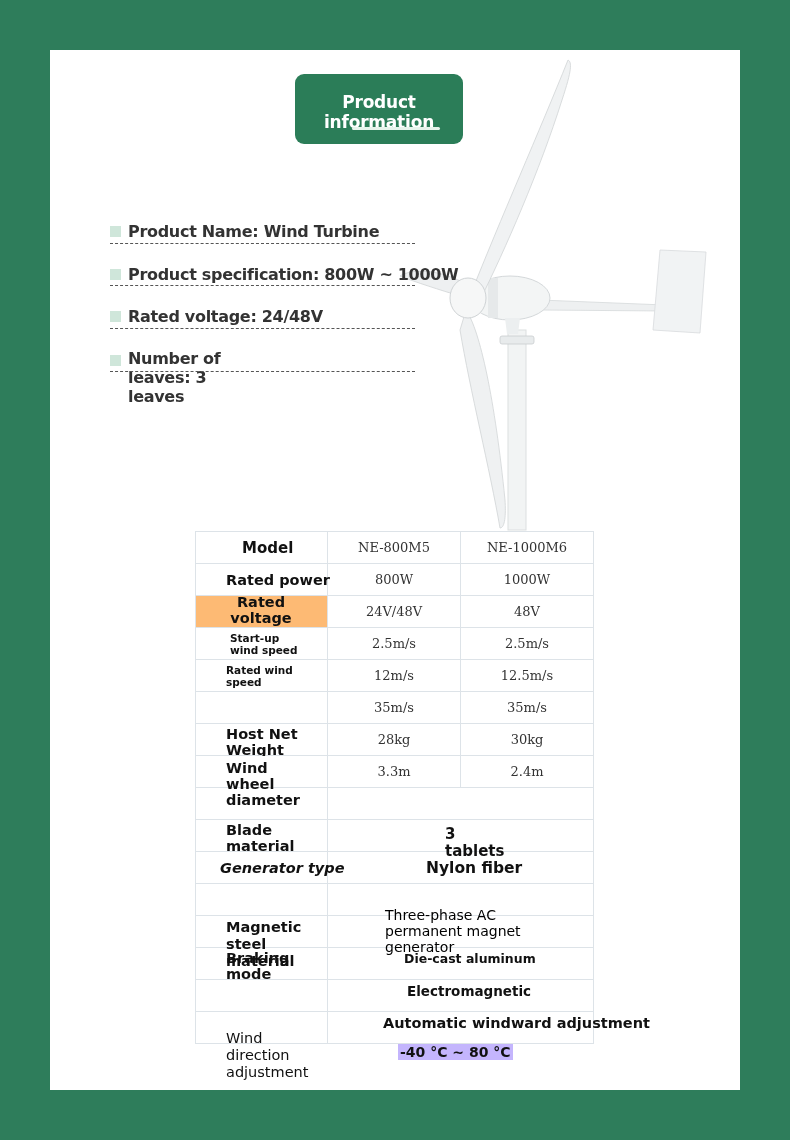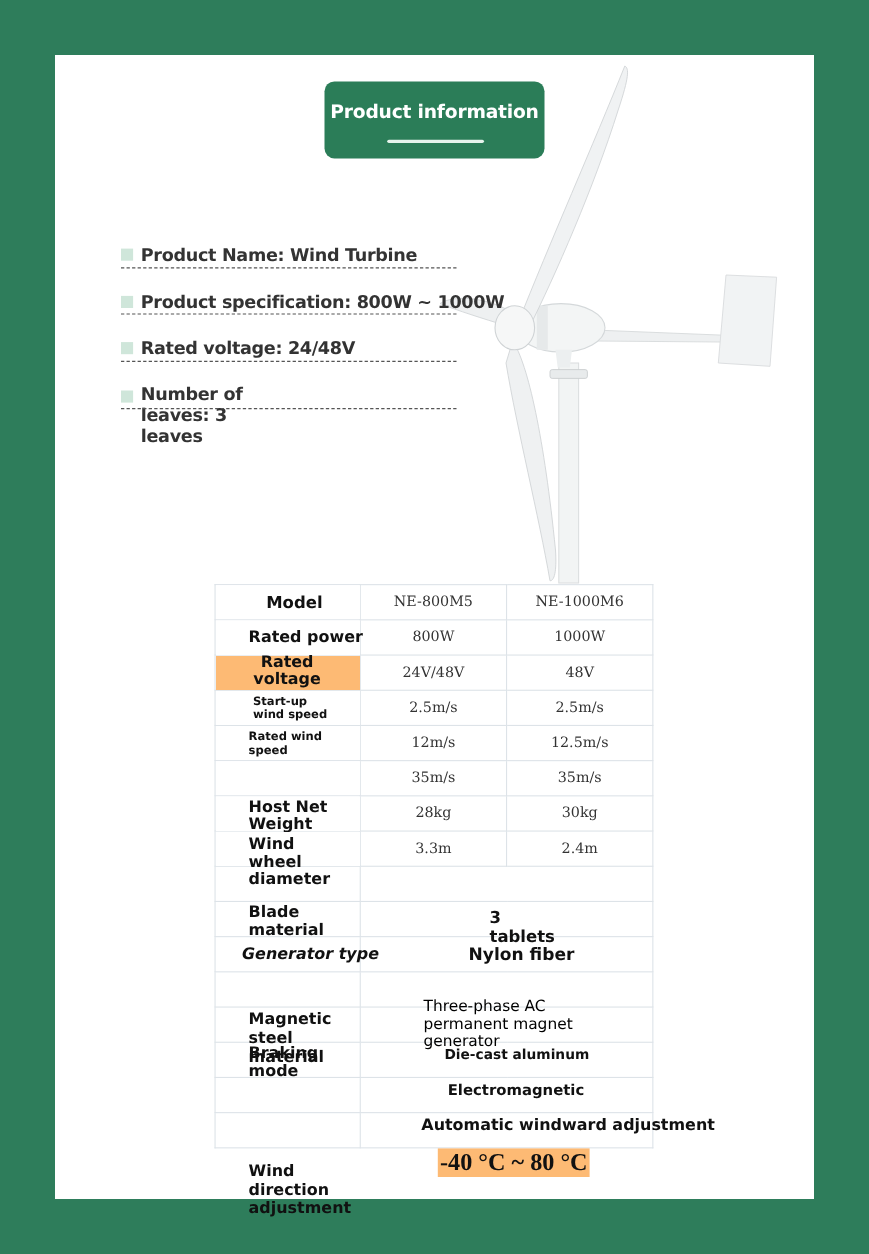--- a/index.html
+++ b/index.html
@@ -1,18 +1,18 @@
 <!DOCTYPE html>
 <html><head>
 <meta charset="utf-8">
 <style>
   html, body { margin:0; padding:0; }
   body { width:790px; height:1140px; background:#2e7d5b; position:relative; overflow:hidden; font-family:"Liberation Sans", sans-serif; }
   .panel { position:absolute; left:50px; top:50px; width:690px; height:1040px; background:#ffffff; }
-  .header-badge { position:absolute; left:295px; top:74px; width:200px; height:70px; background:#2b7d58; border-radius:9px; }
+  .header-badge { position:absolute; left:295px; top:74px; width:168px; height:70px; background:#2b7d58; border-radius:9px; }
   .header-badge .title { position:absolute; left:0; right:0; top:18px; text-align:center; color:#ffffff; font-weight:bold; font-size:17px; letter-spacing:-0.2px; font-family:"DejaVu Sans", sans-serif; }
   .header-badge .underline { position:absolute; left:57px; top:53px; width:88px; height:3px; background:#e6f4ec; border-radius:2px; }
 
   
   .turbine { position:absolute; left:0; top:0; width:790px; height:1140px; pointer-events:none; }
 
   .info-item { position:absolute; left:110px; width:320px; }
   .info-item .bullet { position:absolute; left:0; top:4px; width:11px; height:11px; background:#cfe6da; }
   .info-item .text { position:absolute; left:18px; top:0; font-family:"DejaVu Sans", sans-serif; font-weight:bold; font-size:16px; color:#333333; line-height:19px; letter-spacing:-0.3px; }
   .info-item .dash { position:absolute; left:0; width:305px; border-top:1.5px dashed #555555; }
@@ -184,15 +184,15 @@
 
 <div class="merge-text" style="left:445px;top:826px;font-weight:bold;font-size:15px;line-height:17px;">
   <span style="display:block;">3</span>
   <span style="display:block;">tablets</span>
 </div>
 <div class="merge-text" style="left:426px;top:859px;font-weight:bold;font-size:15.5px;">Nylon fiber</div>
 <div class="merge-text" style="left:385px;top:887px;font-size:14px;line-height:16px;width:190px;color:#000000;margin-top:20px;">Three-phase AC permanent magnet generator</div>
 <div class="merge-text" style="left:226px;top:919px;font-weight:bold;font-size:14.5px;line-height:17px;width:80px;">Magnetic steel material</div>
 <div class="merge-text" style="left:404px;top:951px;font-weight:bold;font-size:12.5px;">Die-cast aluminum</div>
 <div class="merge-text" style="left:407px;top:983px;font-weight:bold;font-size:13.5px;">Electromagnetic</div>
-<div class="merge-text" style="left:226px;top:1057px;font-weight:bold;font-size:14.5px;line-height:17px;width:100px;">Wind direction adjustment</div>
+<div class="merge-text" style="left:226px;top:1030px;font-weight:normal;font-size:14.5px;line-height:17px;width:100px;">Wind direction adjustment</div>
 <div class="merge-text" style="left:383px;top:1015px;font-weight:bold;font-size:14.5px;white-space:nowrap;">Automatic windward adjustment</div>
-<div class="merge-text" style="left:398px;top:1044px;font-weight:bold;font-size:22px;white-space:nowrap;background:#fdba74;padding:0 2px;font-family:Liberation Serif, serif;">-40 °C ~ 80 °C</div>
+<div class="merge-text" style="left:398px;top:1044px;font-weight:bold;font-size:14px;white-space:nowrap;background:#c4b5fd;padding:0 2px;">-40 °C ~ 80 °C</div>
 
 </body></html>

